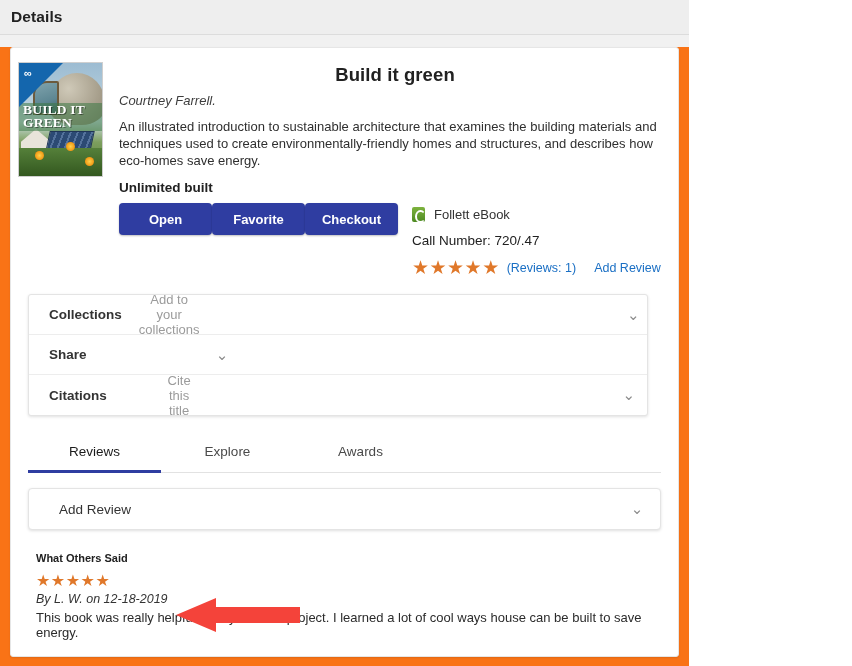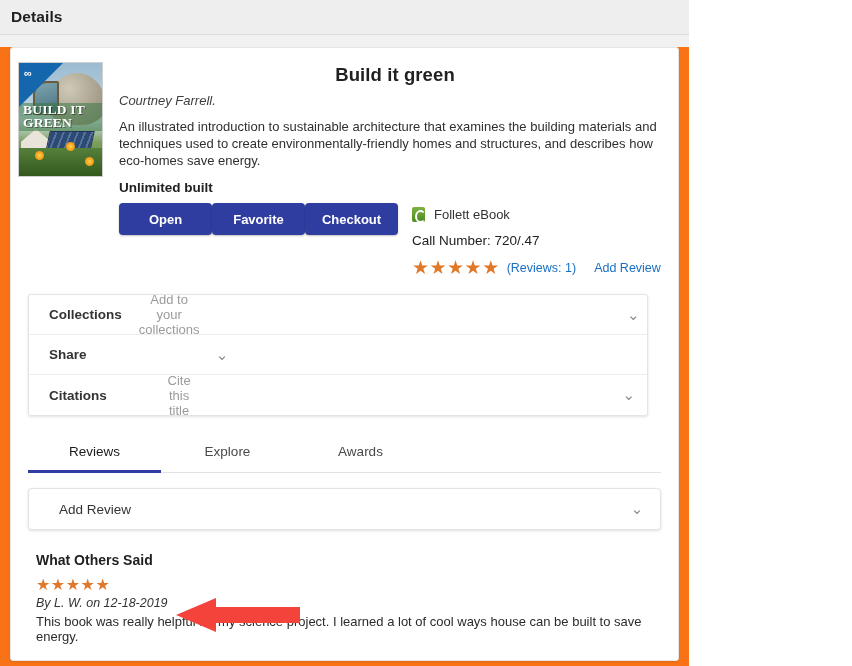--- a/index.html
+++ b/index.html
@@ -184,21 +184,21 @@
     border: 1px solid #e4e4e4;
     border-radius: 4px;
     box-shadow: 0 1px 3px rgba(0,0,0,.13);
     height: 42px; display: flex; align-items: center;
     cursor: pointer;
   }
   .ar-label { padding-left: 30px; font-size: 13.5px; color: #333333; flex: 1; }
 
   
   .reviews { margin: 22px 0 0 25px; position: relative; }
-  .reviews-head { font-size: 14px; font-weight: bold; color: #212121; }
+  .reviews-head { font-size: 11px; font-weight: bold; color: #212121; }
   .review-stars { margin-top: 9px; }
   .review-by { font-size: 12.5px; font-style: italic; color: #333333; margin-top: 3px; }
   .review-text { font-size: 13px; color: #2b2b2b; margin-top: 4px; }
 
   
   .arrow { position: absolute; left: 0; top: 0; pointer-events: none; }
 </style>
 </head>
 <body>
 

